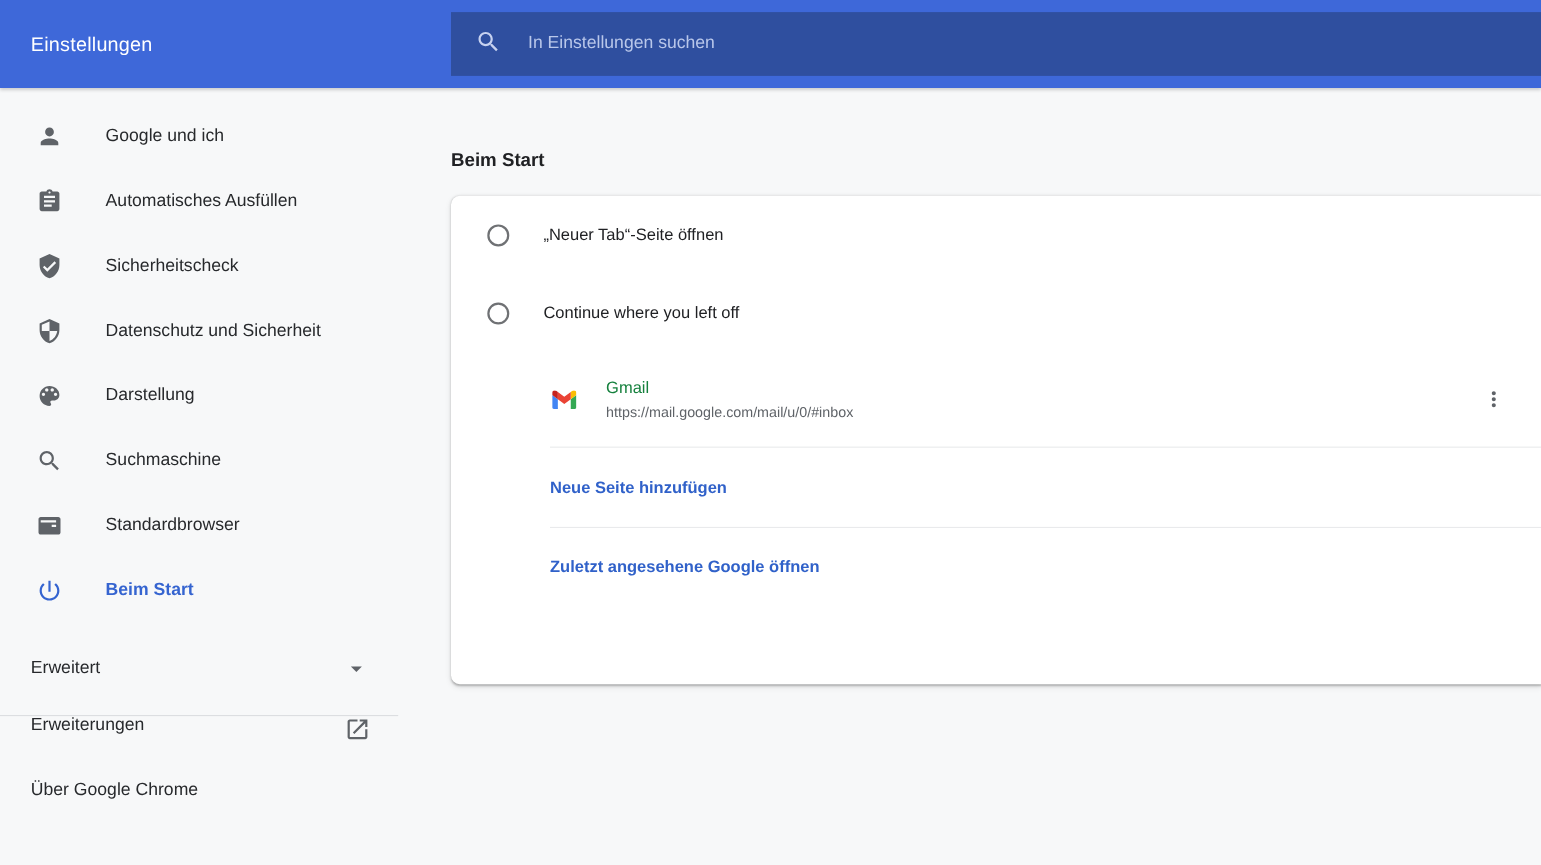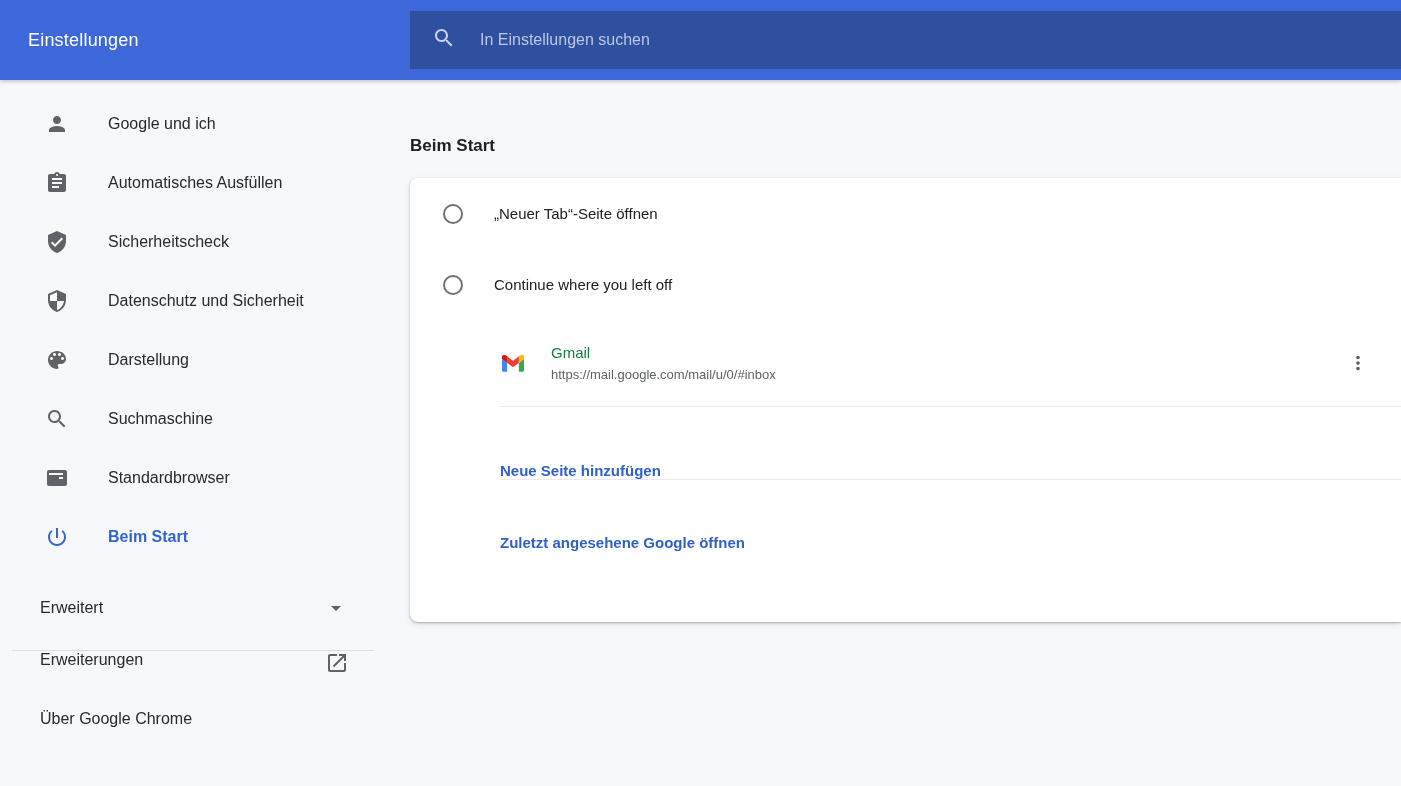--- a/index.html
+++ b/index.html
@@ -30,21 +30,21 @@
     display:flex; align-items:center;
   }
   .search-box .s-icon { margin-left:22px; flex:0 0 auto; }
   .search-box input {
     flex:1; margin-left:24px; border:none; outline:none; background:transparent;
     font-family:inherit; font-size:16px; color:#ffffff;
   }
   .search-box input::placeholder { color:#b9c7ea; opacity:1; }
 
   
-  .sidebar { position:absolute; top:80px; left:12px; width:410px; }
+  .sidebar { position:absolute; top:80px; left:0; width:410px; }
   .nav-list { padding-top:14px; }
   .nav-item {
     height:59px; display:flex; align-items:center;
     padding-left:33px; cursor:pointer;
   }
   .nav-item .icon { width:24px; height:24px; flex:0 0 auto; }
   .nav-item .icon svg { width:24px; height:24px; fill:#5f6368; }
   .nav-item .label { margin-left:39px; font-size:16px; color:#27292c; }
   .nav-item.active .label { color:#3564d0; font-weight:600; }
   .nav-item.active .icon svg { fill:#3564d0; }
@@ -103,21 +103,21 @@
   .site-url { font-size:13px; color:#5f6368; margin-top:6px; }
   .kebab {
     margin-left:auto; margin-right:25px;
     width:36px; height:36px; border:none; background:transparent;
     display:flex; align-items:center; justify-content:center; cursor:pointer;
   }
   .kebab svg { width:22px; height:22px; fill:#5f6368; }
 
   .card-divider { height:1px; background:#e9eaec; margin-left:90px; }
 
-  .link-row { display:flex; align-items:flex-end; padding-left:90px; cursor:pointer; }
+  .link-row { display:flex; align-items:center; padding-left:90px; cursor:pointer; }
   .link-row.first { height:72px; }
   .link-row.second { height:71px; }
   .link-row .link { font-size:15px; font-weight:600; color:#3061c9; }
 </style>
 </head>
 <body>
 
 <header class="header">
   <div class="header-title">Einstellungen</div>
   <div class="search-box">

